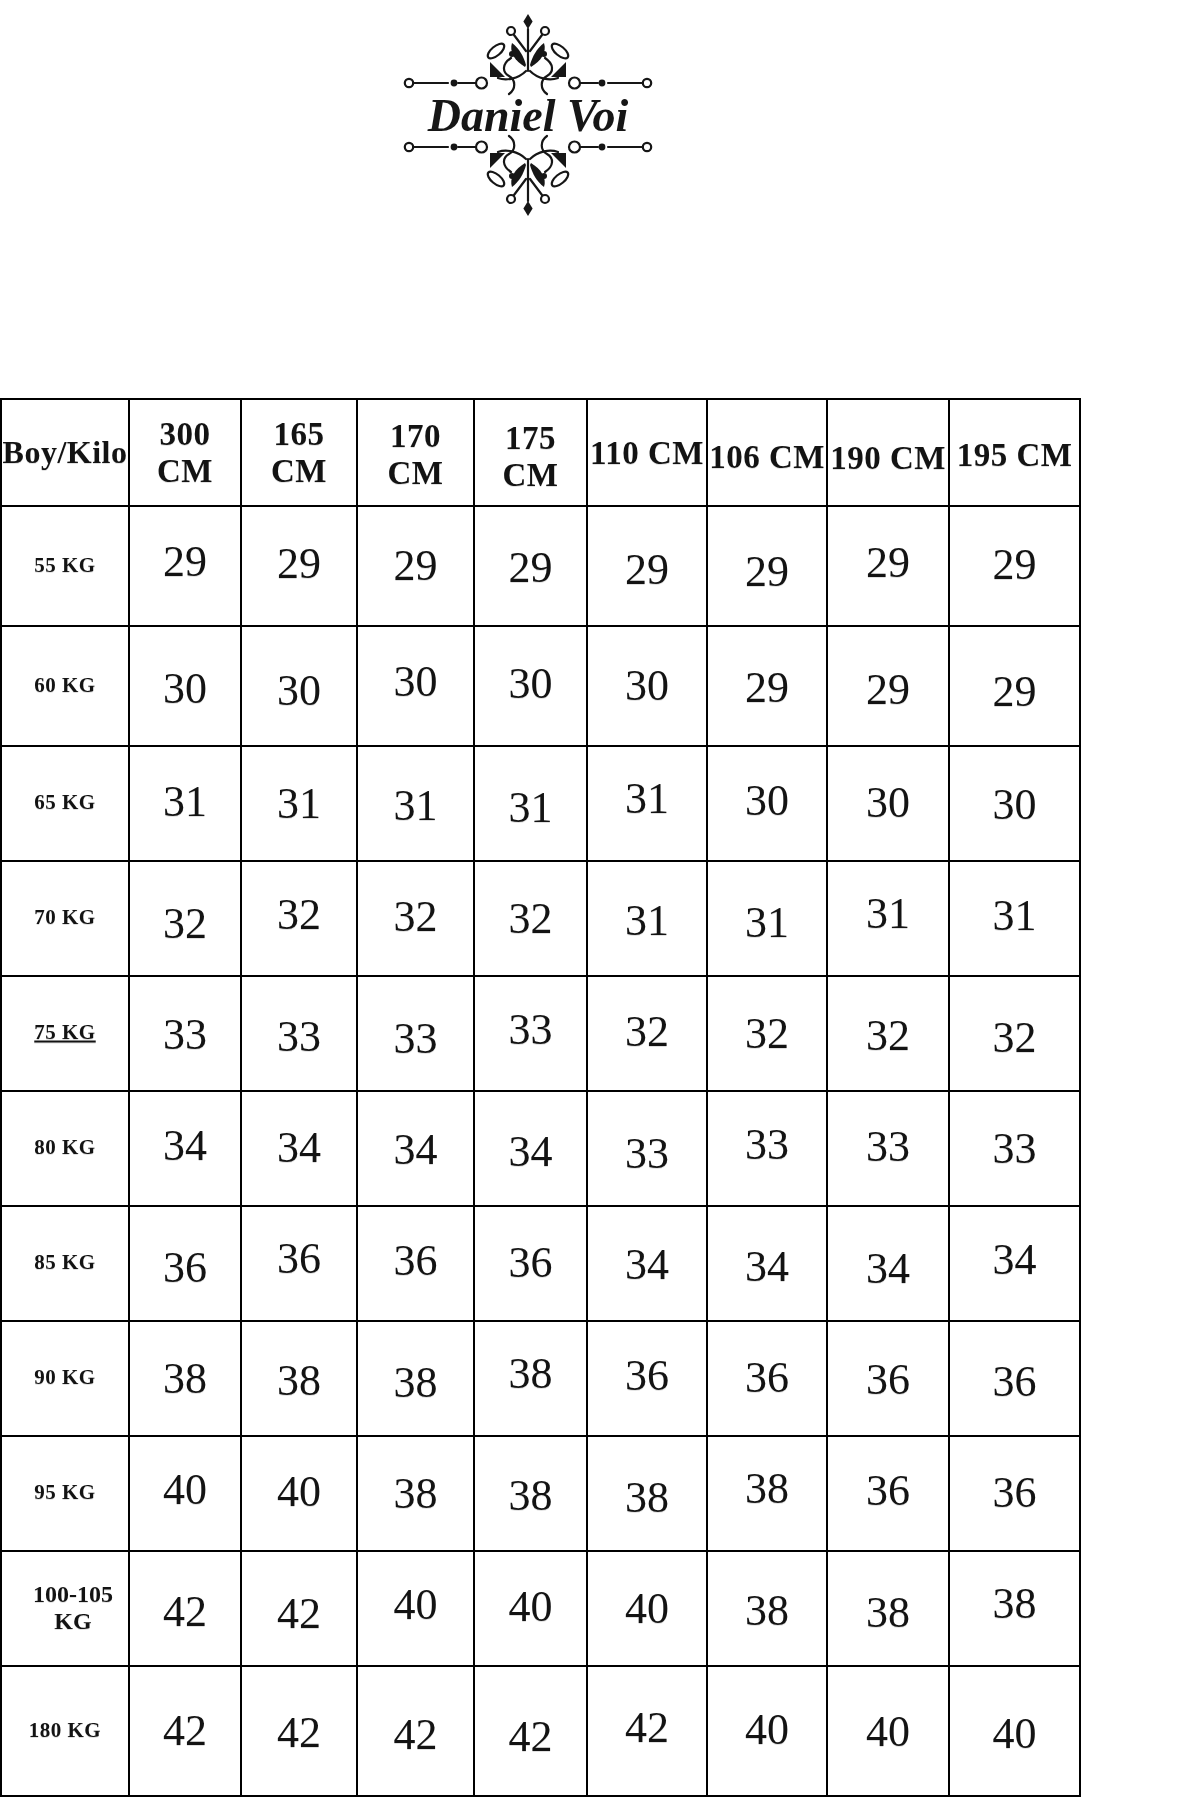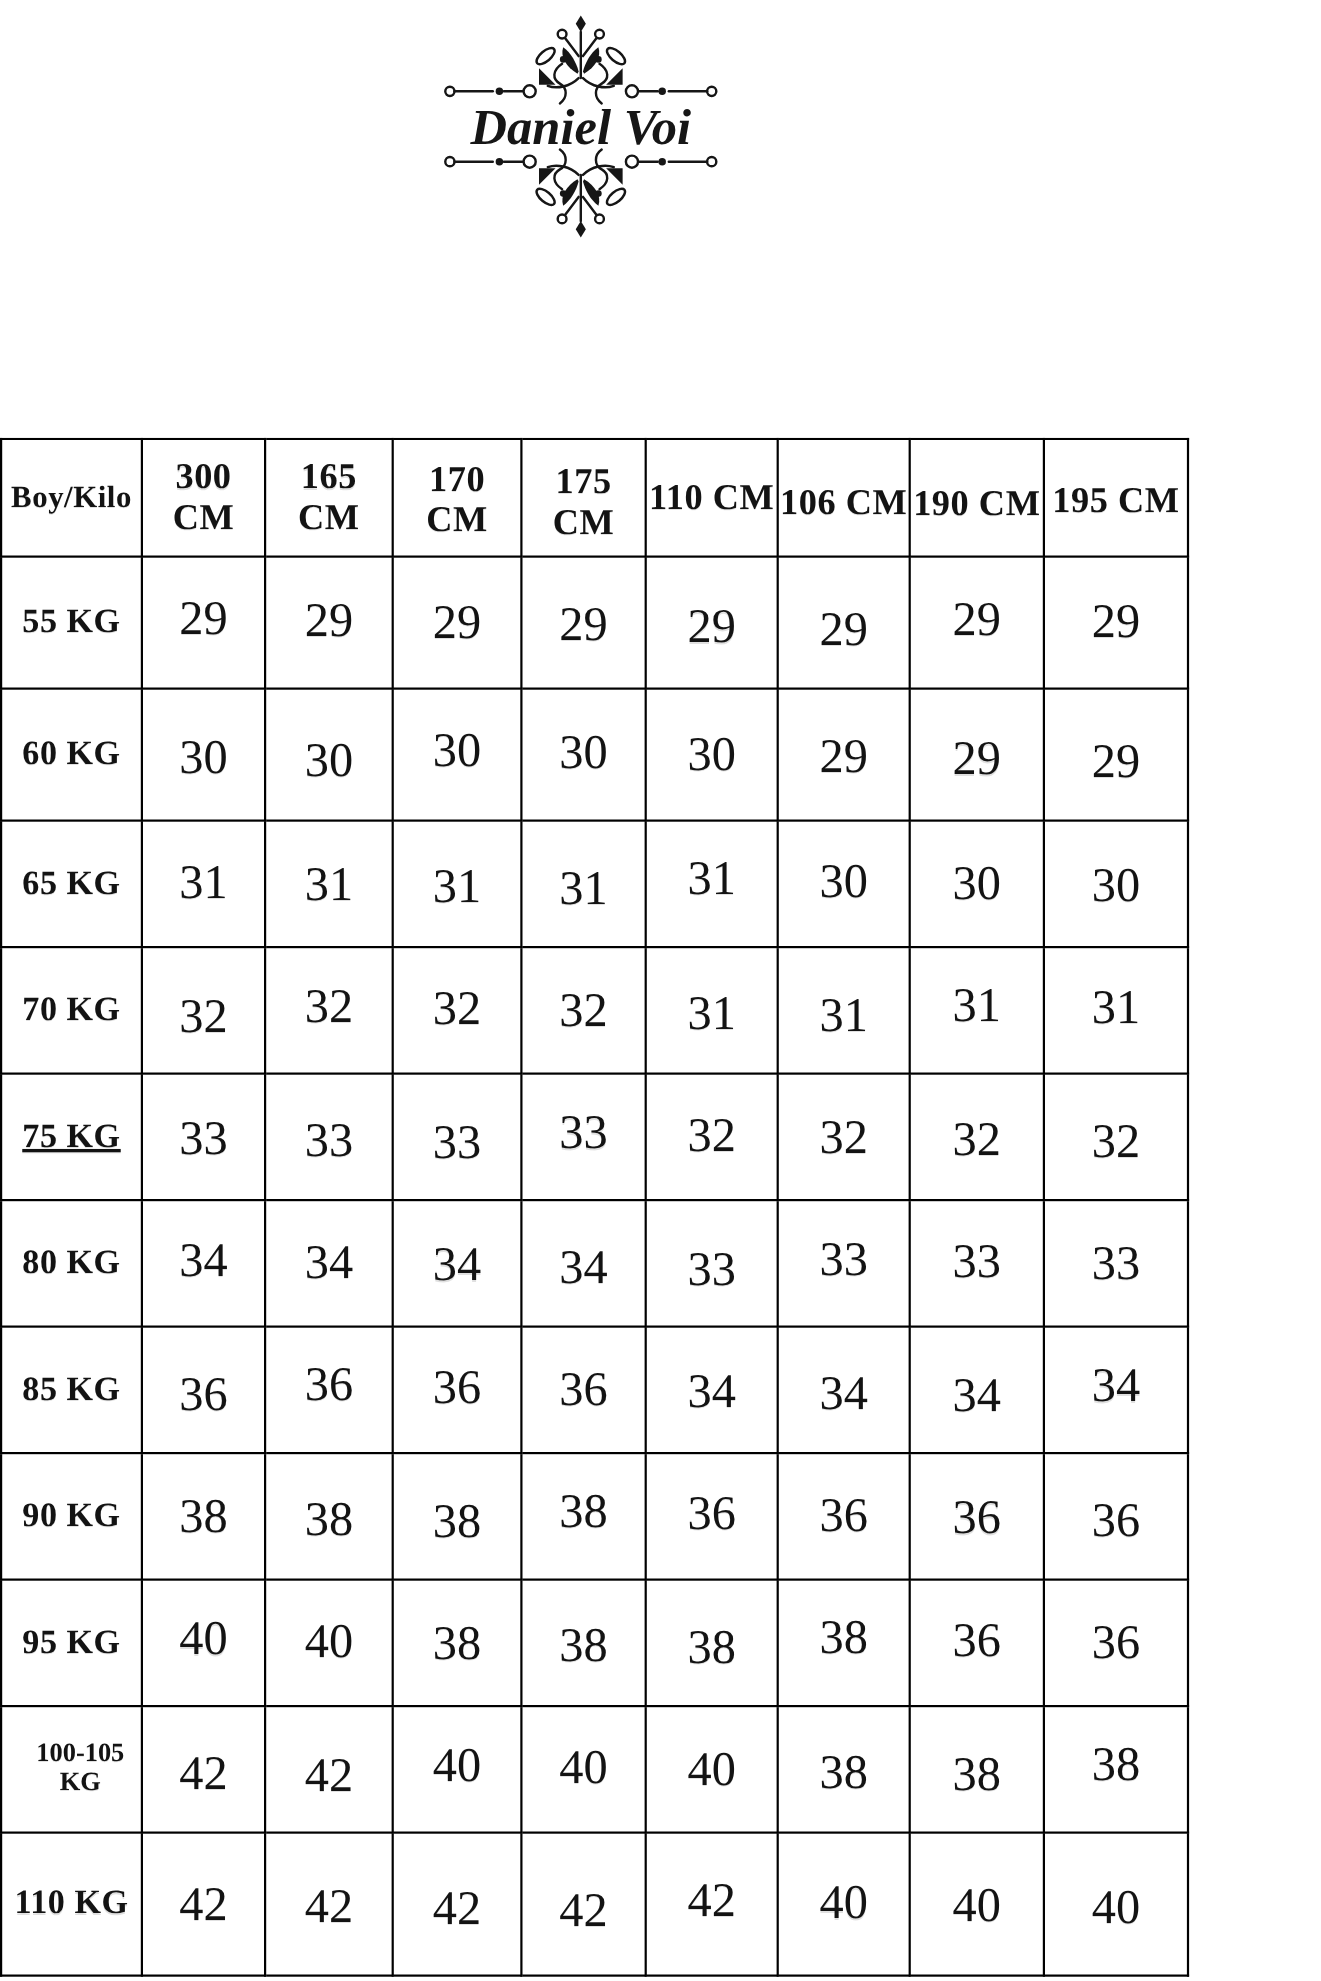--- a/index.html
+++ b/index.html
@@ -15,23 +15,23 @@
     line-height:76px;color:#161616;
   }
   .table-wrap{position:absolute;top:398px;left:0;width:1201px;height:1403px;overflow:hidden}
   table{border-collapse:collapse;table-layout:fixed;width:1221px;text-shadow:0 1px 0 rgba(0,0,0,0.12)}
   th,td{border:2px solid #000;text-align:center;vertical-align:middle;padding:0;overflow:hidden}
   thead tr{height:107px}
   tbody tr:nth-child(-n+2){height:120px}
   tbody tr:nth-child(n+3){height:115px}
   tbody tr:nth-child(11){height:130px}
   thead th{font-size:33px;font-weight:700;letter-spacing:0.5px}
-  thead th:first-child{font-size:28px}
+  thead th:first-child{font-size:32px}
   td{font-size:44px;font-weight:400}
-  tbody th{font-size:31px;font-weight:700;letter-spacing:0.5px}
+  tbody th{font-size:21px;font-weight:700;letter-spacing:0.5px}
   tbody th.small{font-size:24px;letter-spacing:0}
   td span, th span{display:inline-block}
   
   thead th:nth-child(4) span{transform:translateY(2px)}
   thead th:nth-child(5) span{transform:translateY(4px)}
   thead th:nth-child(6) span{transform:translateY(1px)}
   thead th:nth-child(7) span{transform:translateY(5px)}
   thead th:nth-child(8) span{transform:translateY(6px)}
   thead th:nth-child(9) span{transform:translateY(3px)}
 </style>
@@ -199,21 +199,21 @@
           <td><span style="transform: translateY(3px);">42</span></td>
           <td><span style="transform: translateY(5px);">42</span></td>
           <td><span style="transform: translateY(-4px);">40</span></td>
           <td><span style="transform: translateY(-2px);">40</span></td>
           <td><span style="transform: translateY(0px);">40</span></td>
           <td><span style="transform: translateY(2px);">38</span></td>
           <td><span style="transform: translateY(4px);">38</span></td>
           <td><span style="transform: translateY(-5px);">38</span></td>
         </tr>
         <tr>
-          <th><span style="transform: translateY(-1.5px);">110 KG</span></th>
+          <th><span style="transform: translateY(-1.5px);">180 KG</span></th>
           <td><span style="transform: translateY(-1px);">42</span></td>
           <td><span style="transform: translateY(1px);">42</span></td>
           <td><span style="transform: translateY(3px);">42</span></td>
           <td><span style="transform: translateY(5px);">42</span></td>
           <td><span style="transform: translateY(-4px);">42</span></td>
           <td><span style="transform: translateY(-2px);">40</span></td>
           <td><span style="transform: translateY(0px);">40</span></td>
           <td><span style="transform: translateY(2px);">40</span></td>
         </tr>
       </tbody>

